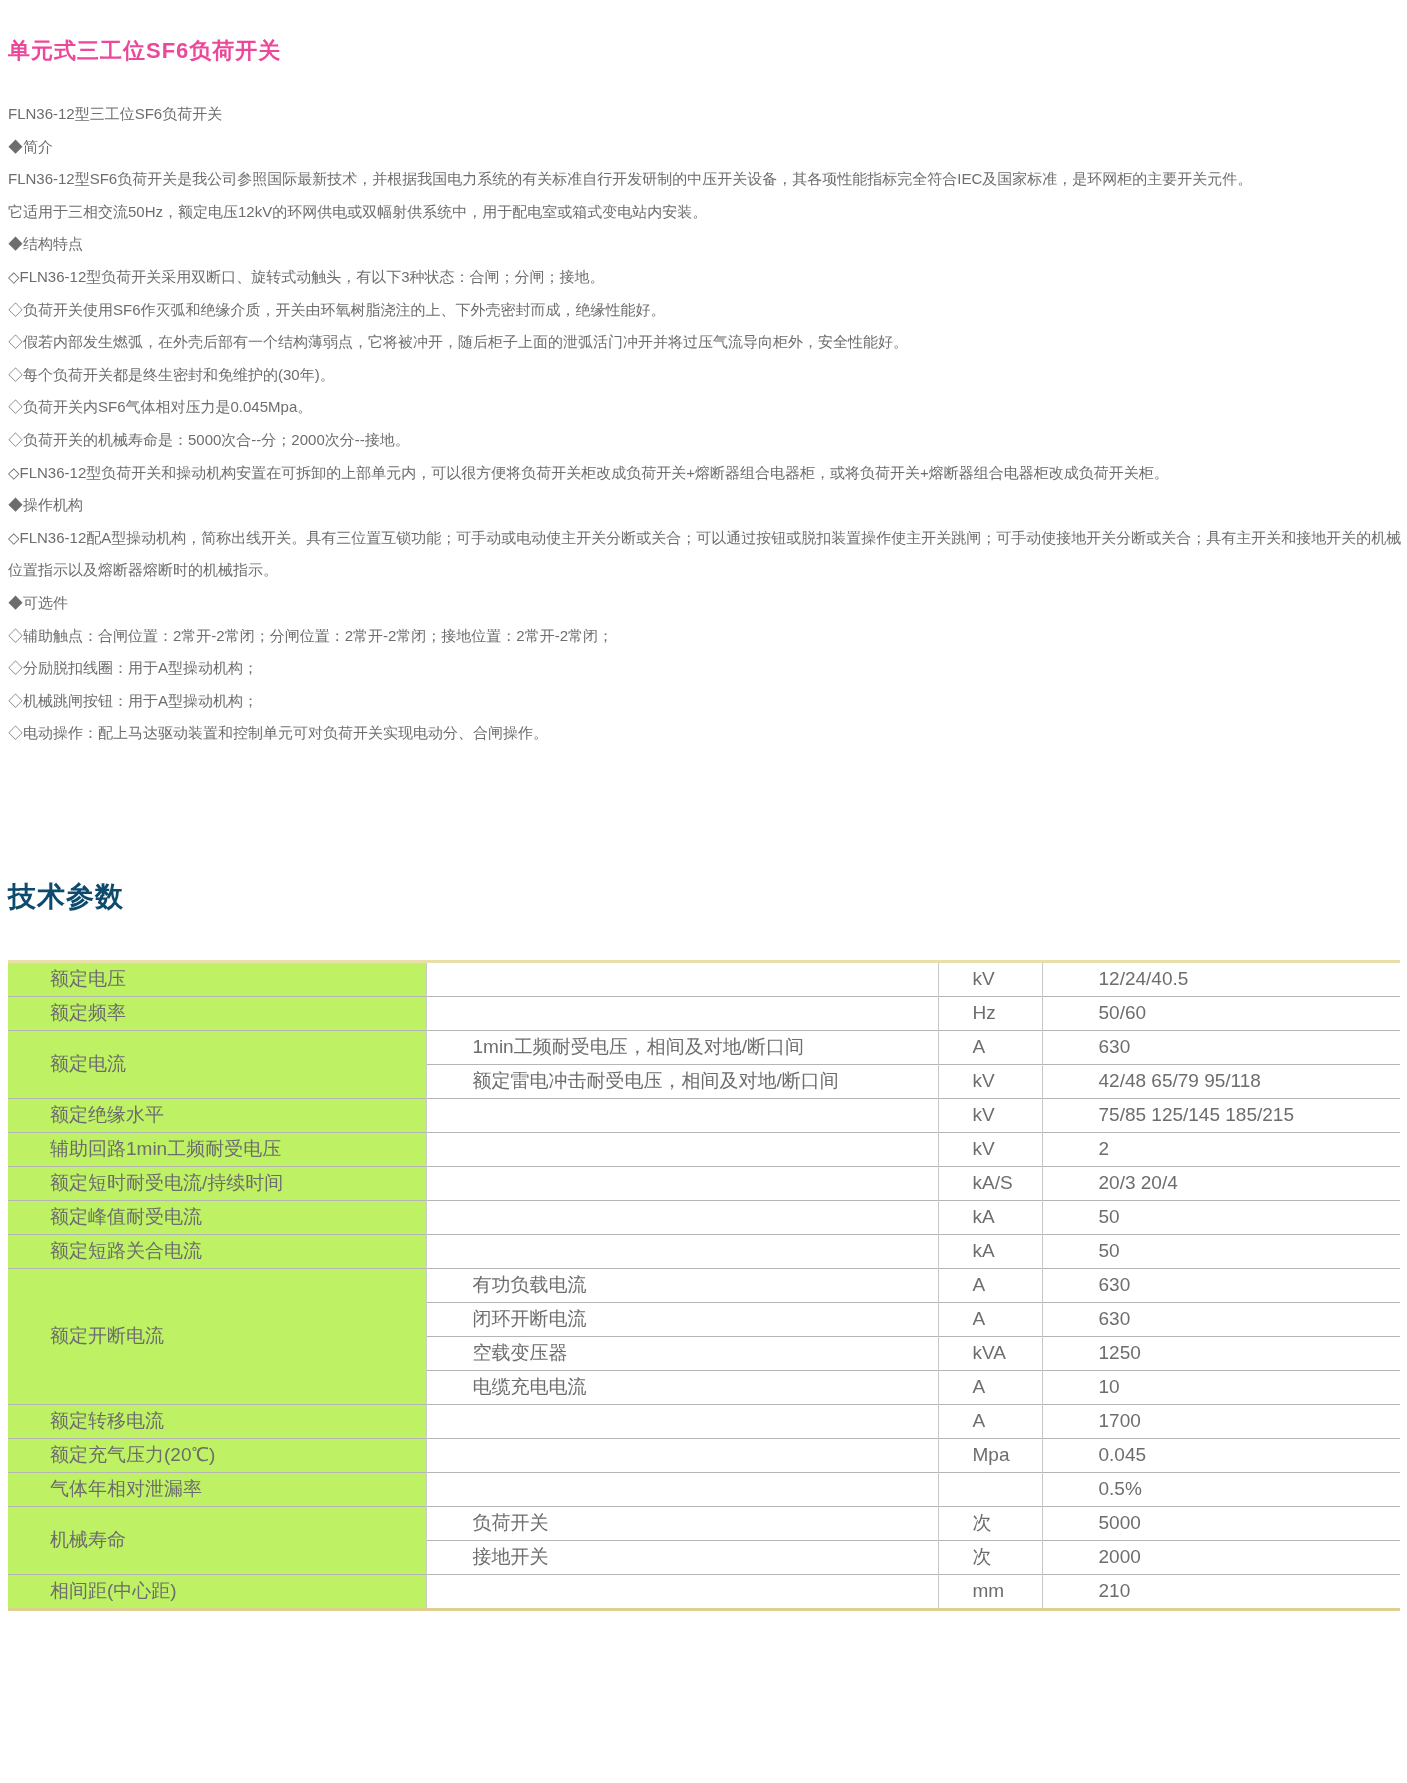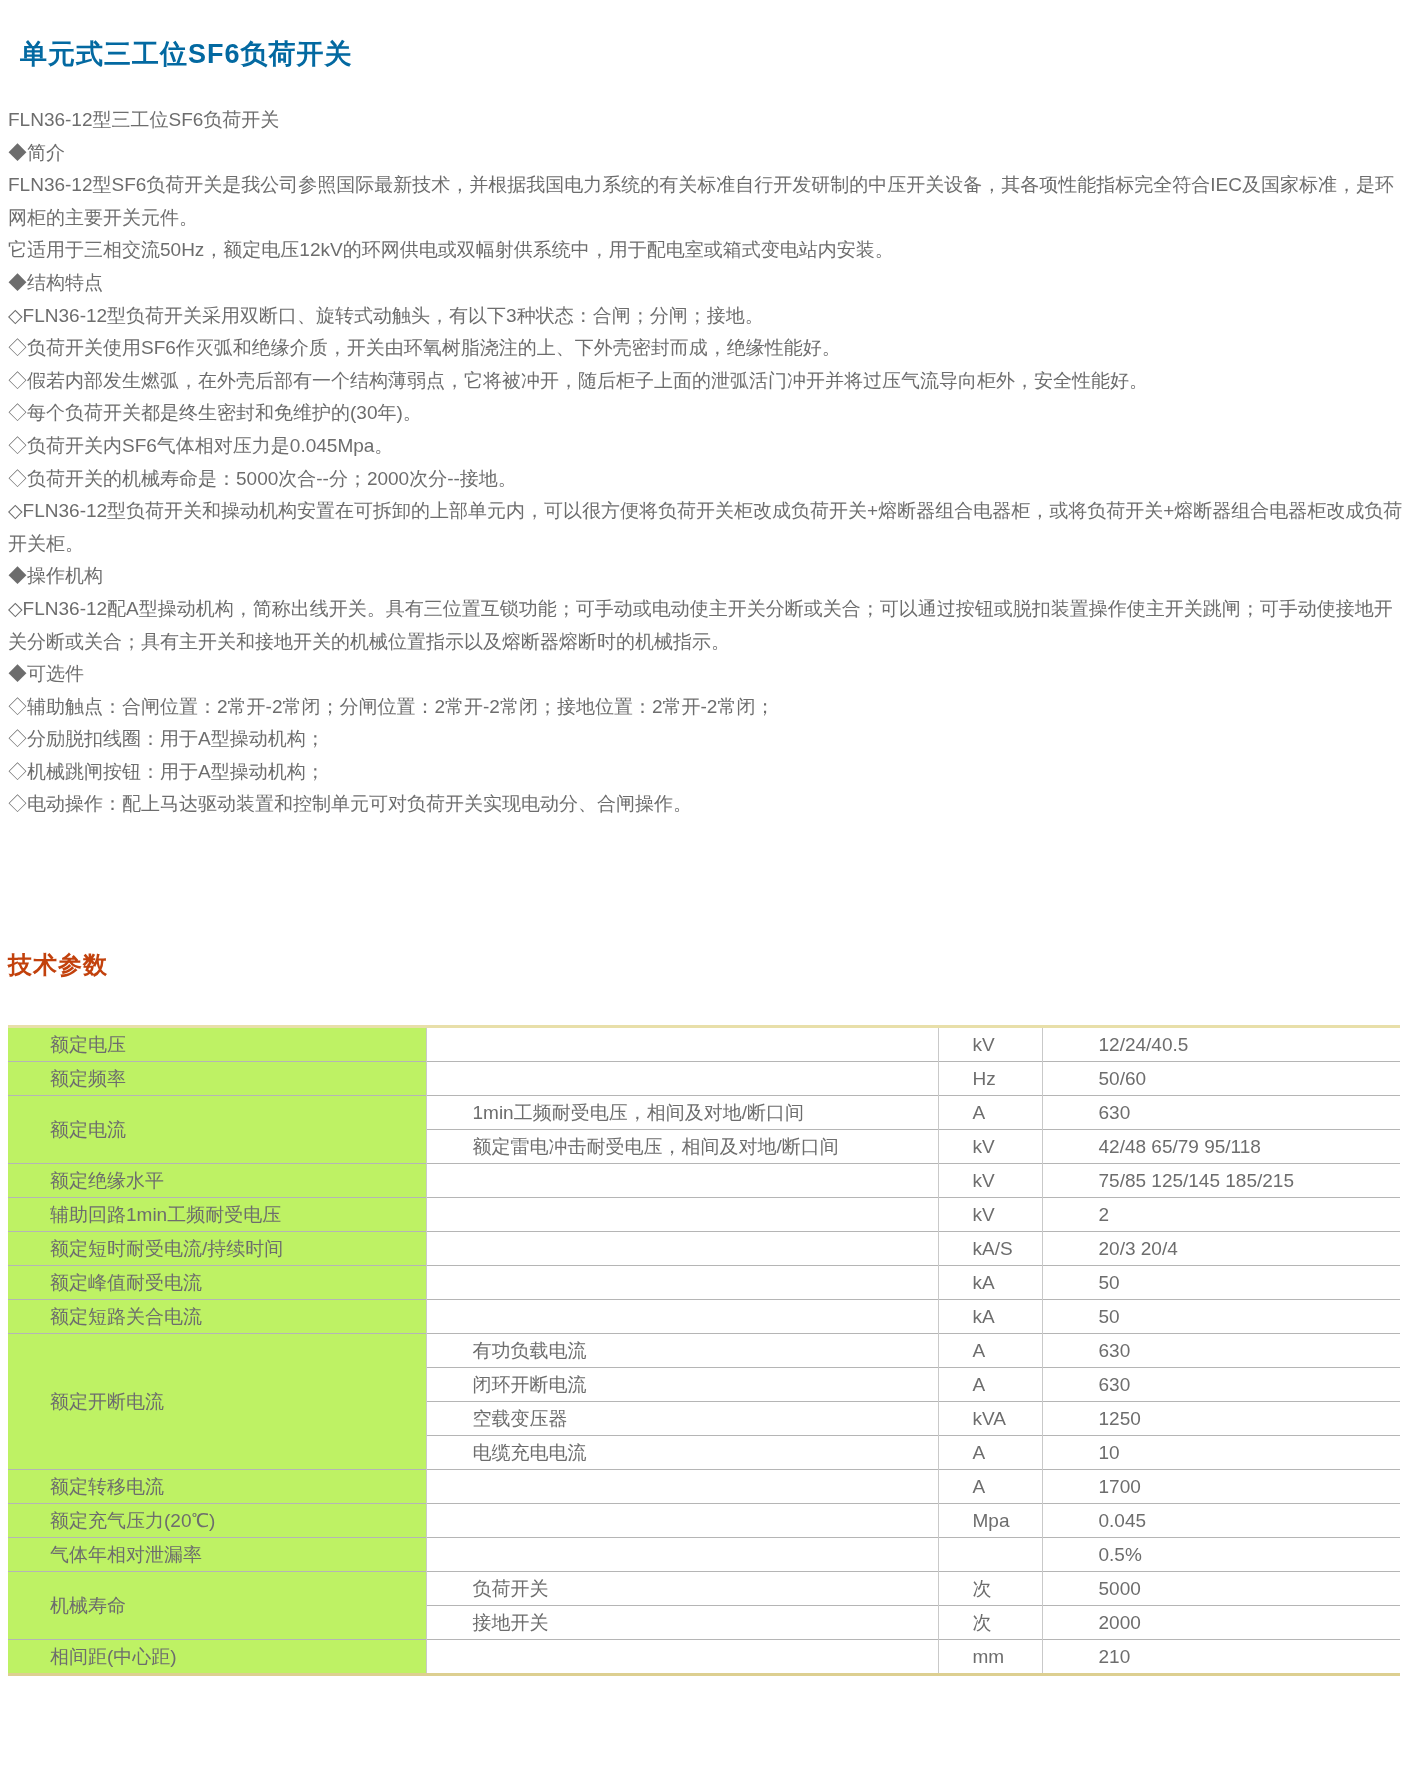--- a/index.html
+++ b/index.html
@@ -2,31 +2,31 @@
 <html><head>
 <meta charset="utf-8">
 <style>
   html,body { margin:0; padding:0; background:#ffffff; }
   body {
     width:1407px; height:1783px; overflow:hidden;
     font-family:"Liberation Sans", sans-serif;
   }
   .page { width:1407px; height:1783px; box-sizing:border-box; padding:36px 8px 0 8px; background:#ffffff; }
   .doc-title {
-    margin:0 0 32px 12px;
-    font-size:27px; font-weight:bold; color:#0369a1; letter-spacing:1px;
+    margin:0 0 32px 0;
+    font-size:22px; font-weight:bold; color:#ec4899; letter-spacing:1px;
   }
   .content { width:1395px; }
   .content .line {
-    font-size:19px; line-height:32.6px; color:#6d6d6d;
+    font-size:15px; line-height:32.6px; color:#6d6d6d;
     white-space:normal; word-break:break-all;
   }
   .params-title {
     margin:128px 0 0 0;
-    font-size:24px; font-weight:bold; color:#c2410c; letter-spacing:1px;
+    font-size:28px; font-weight:bold; color:#0c4a6e; letter-spacing:1px;
   }
   .params-table {
     width:1392px; margin-top:44px;
     border-collapse:collapse; table-layout:fixed;
     border-top:3px solid #e8dfa9;
     border-bottom:3px solid #ddcf90;
   }
   .params-table td {
     height:33px; padding:0;
     font-size:19px; color:#6d6d6d;

